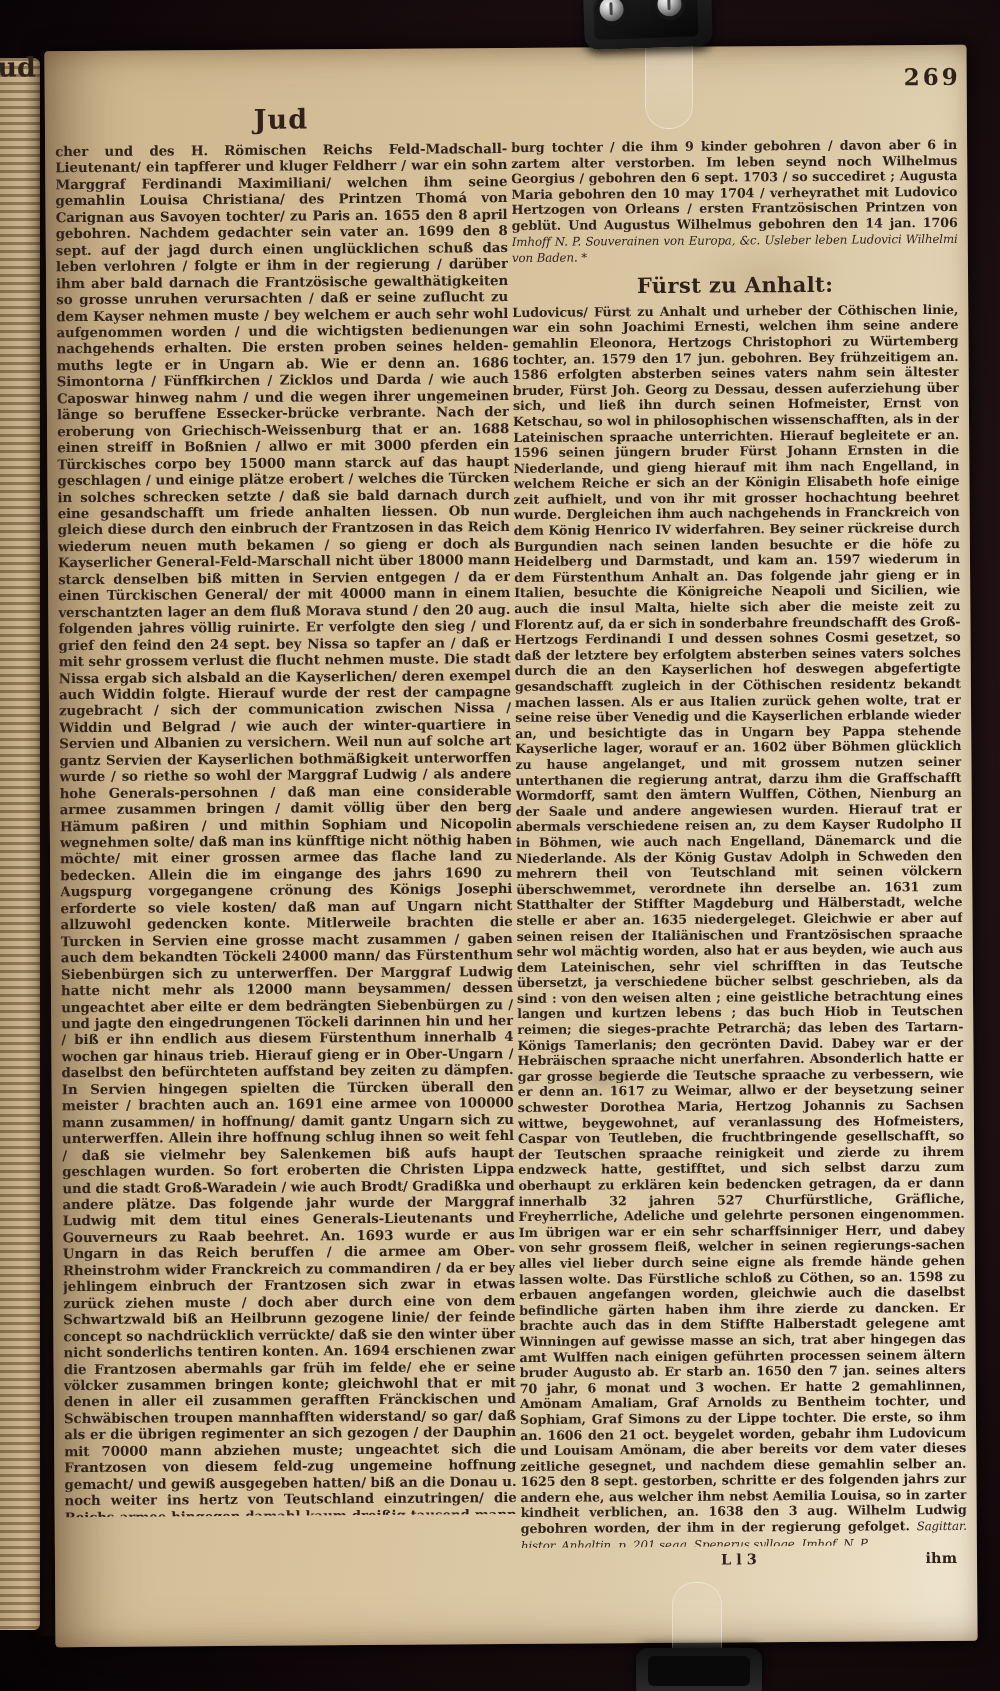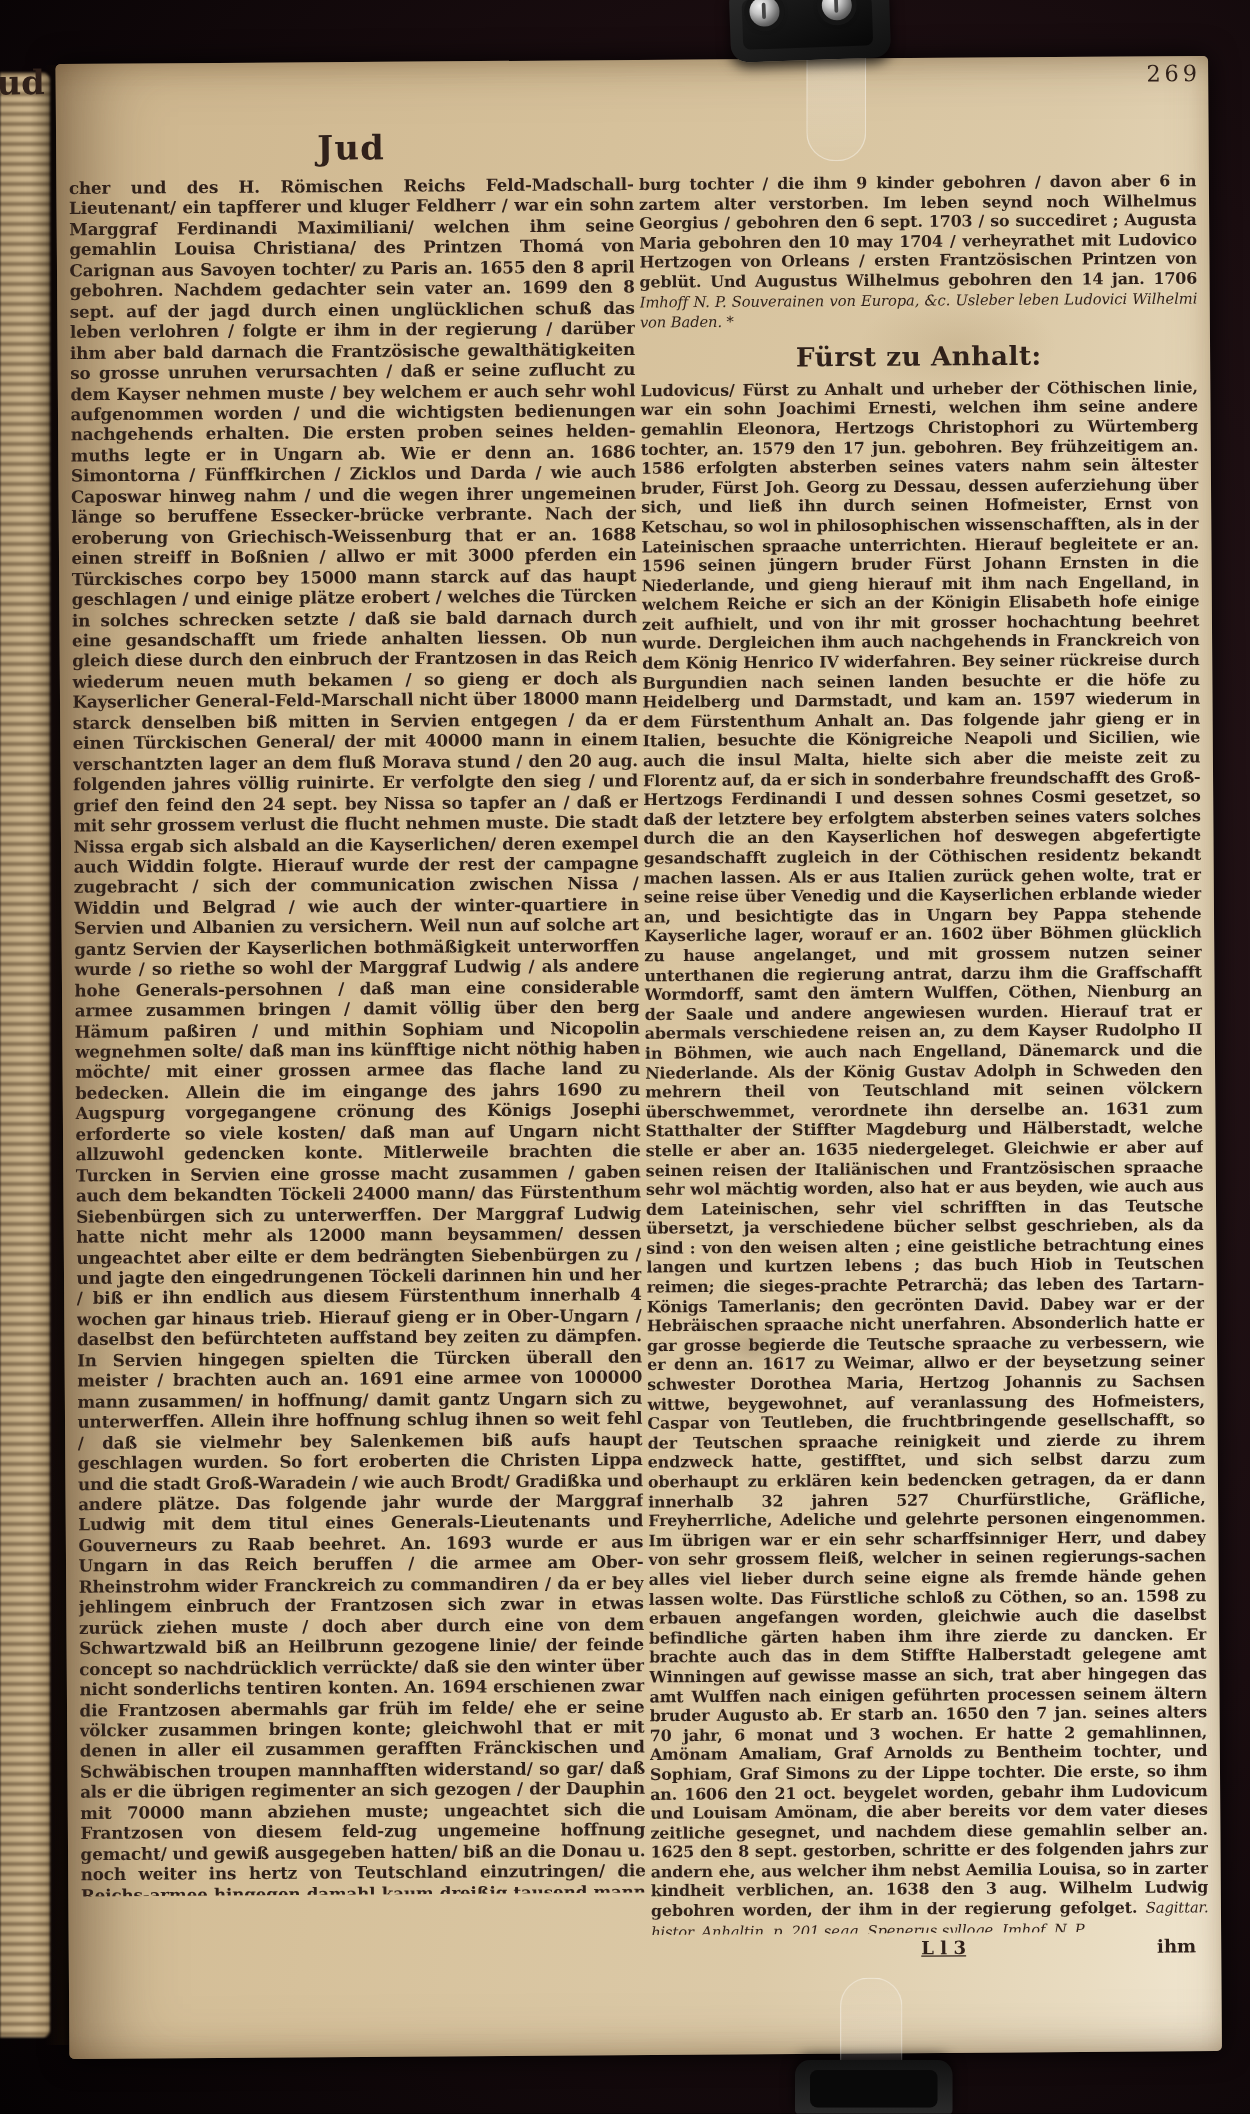--- a/index.html
+++ b/index.html
@@ -38,29 +38,29 @@
   .stain{position:absolute;border-radius:50%;pointer-events:none;}
   .stain.s1{left:250px;top:920px;width:90px;height:55px;background:radial-gradient(rgba(96,66,30,.16),rgba(96,66,30,0) 70%);}
   .stain.s2{left:60px;top:1180px;width:120px;height:70px;background:radial-gradient(rgba(96,66,30,.12),rgba(96,66,30,0) 70%);}
   .stain.s3{left:640px;top:190px;width:160px;height:80px;background:radial-gradient(rgba(120,90,45,.14),rgba(120,90,45,0) 70%);}
   .stain.s4{left:520px;top:1010px;width:60px;height:40px;background:radial-gradient(rgba(60,40,18,.22),rgba(60,40,18,0) 70%);}
 
   .running-head{position:absolute;font-weight:700;font-size:27px;letter-spacing:1px;text-align:center;}
   .head-left{left:10px;top:54px;width:452px;}
   .head-right{left:466px;top:70px;width:446px;height:36px;}
   .head-right .hr-title{display:inline-block;font-weight:700;font-size:27px;margin-left:-60px;}
-  .folio{position:absolute;right:6px;top:4px;font-weight:400;font-size:18px;letter-spacing:3px;}
+  .folio{position:absolute;right:6px;top:18px;font-weight:700;font-size:23px;letter-spacing:3px;}
 
   .col{position:absolute;text-align:justify;overflow:hidden;font-weight:700;}
   .col-left{left:10px;top:92px;width:452px;height:1374px;font-size:13.4px;line-height:16.45px;letter-spacing:-.1px;}
   .col-right{left:466px;top:92px;width:446px;height:1408px;font-size:12.7px;line-height:15.6px;letter-spacing:-.1px;}
   .cite{font-weight:400;font-style:italic;font-size:.93em;}
   .sec-heading{text-align:center;font-weight:700;font-size:21px;line-height:26px;margin:7px 0 5px;letter-spacing:.4px;text-align-last:center;}
   .sig-line{position:absolute;left:466px;top:1504px;width:446px;height:20px;font-weight:700;font-size:14.5px;}
-  .sig-mark{position:absolute;left:216px;text-decoration:underline;}
+  .sig-mark{position:absolute;left:200px;}
   .catchword{position:absolute;right:10px;}
 
   
   .clamp-top{
     position:absolute;left:584px;top:-8px;width:128px;height:56px;
     background:linear-gradient(160deg,#2a2a2a,#101010);
     border-radius:8px 8px 14px 14px;transform:rotate(-2deg);
     box-shadow:0 4px 10px rgba(0,0,0,.8);
   }
   .clamp-top .plate{position:absolute;left:10px;top:6px;width:104px;height:40px;background:linear-gradient(160deg,#1d1d1d,#070707);border-radius:6px;}

